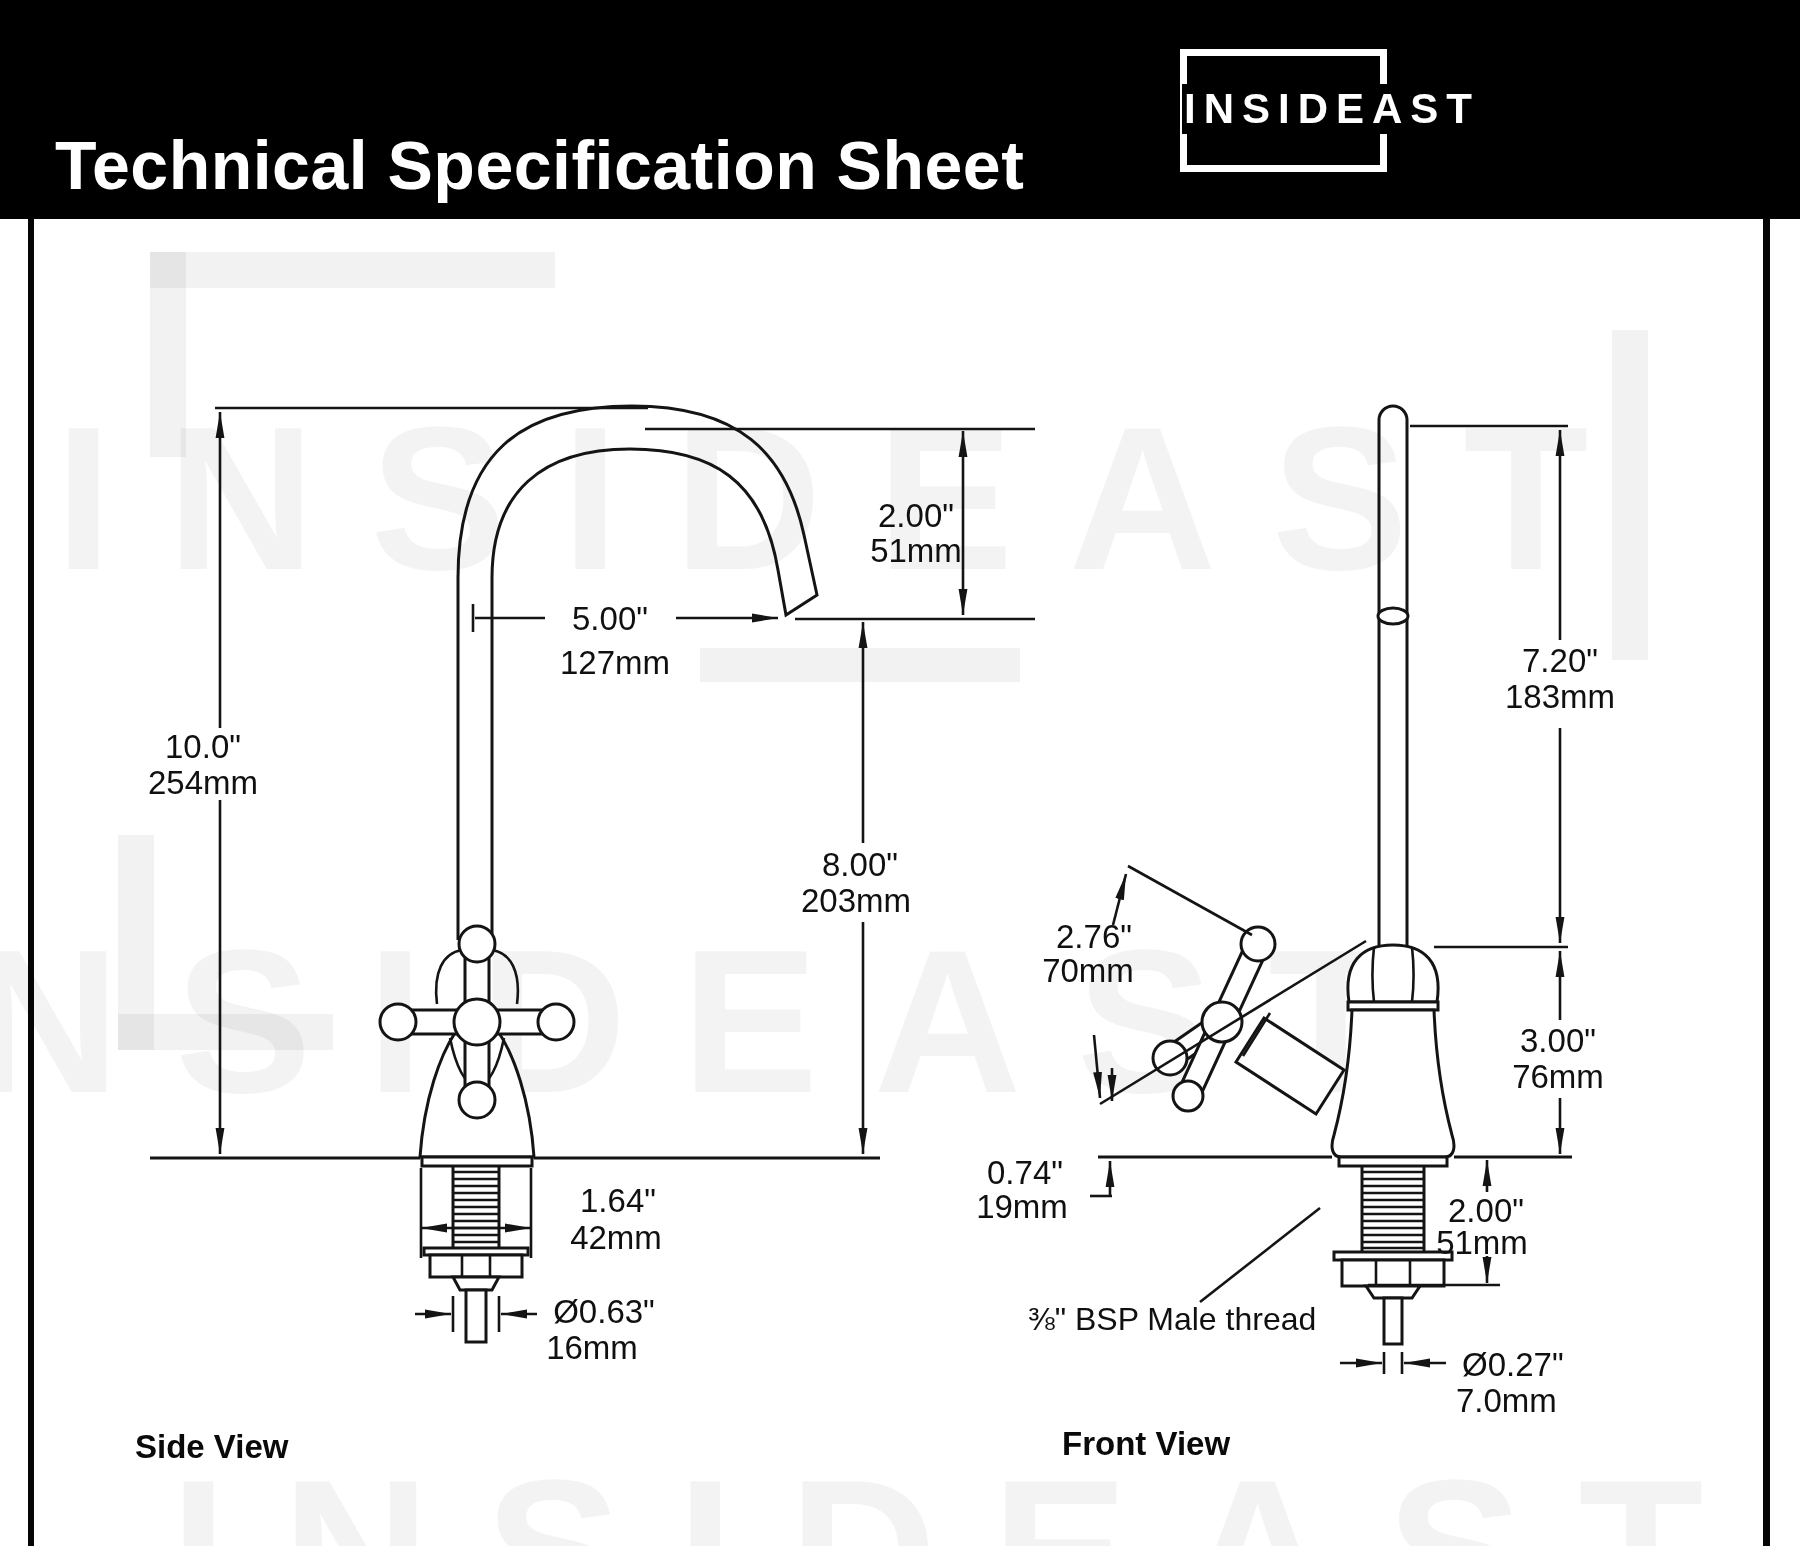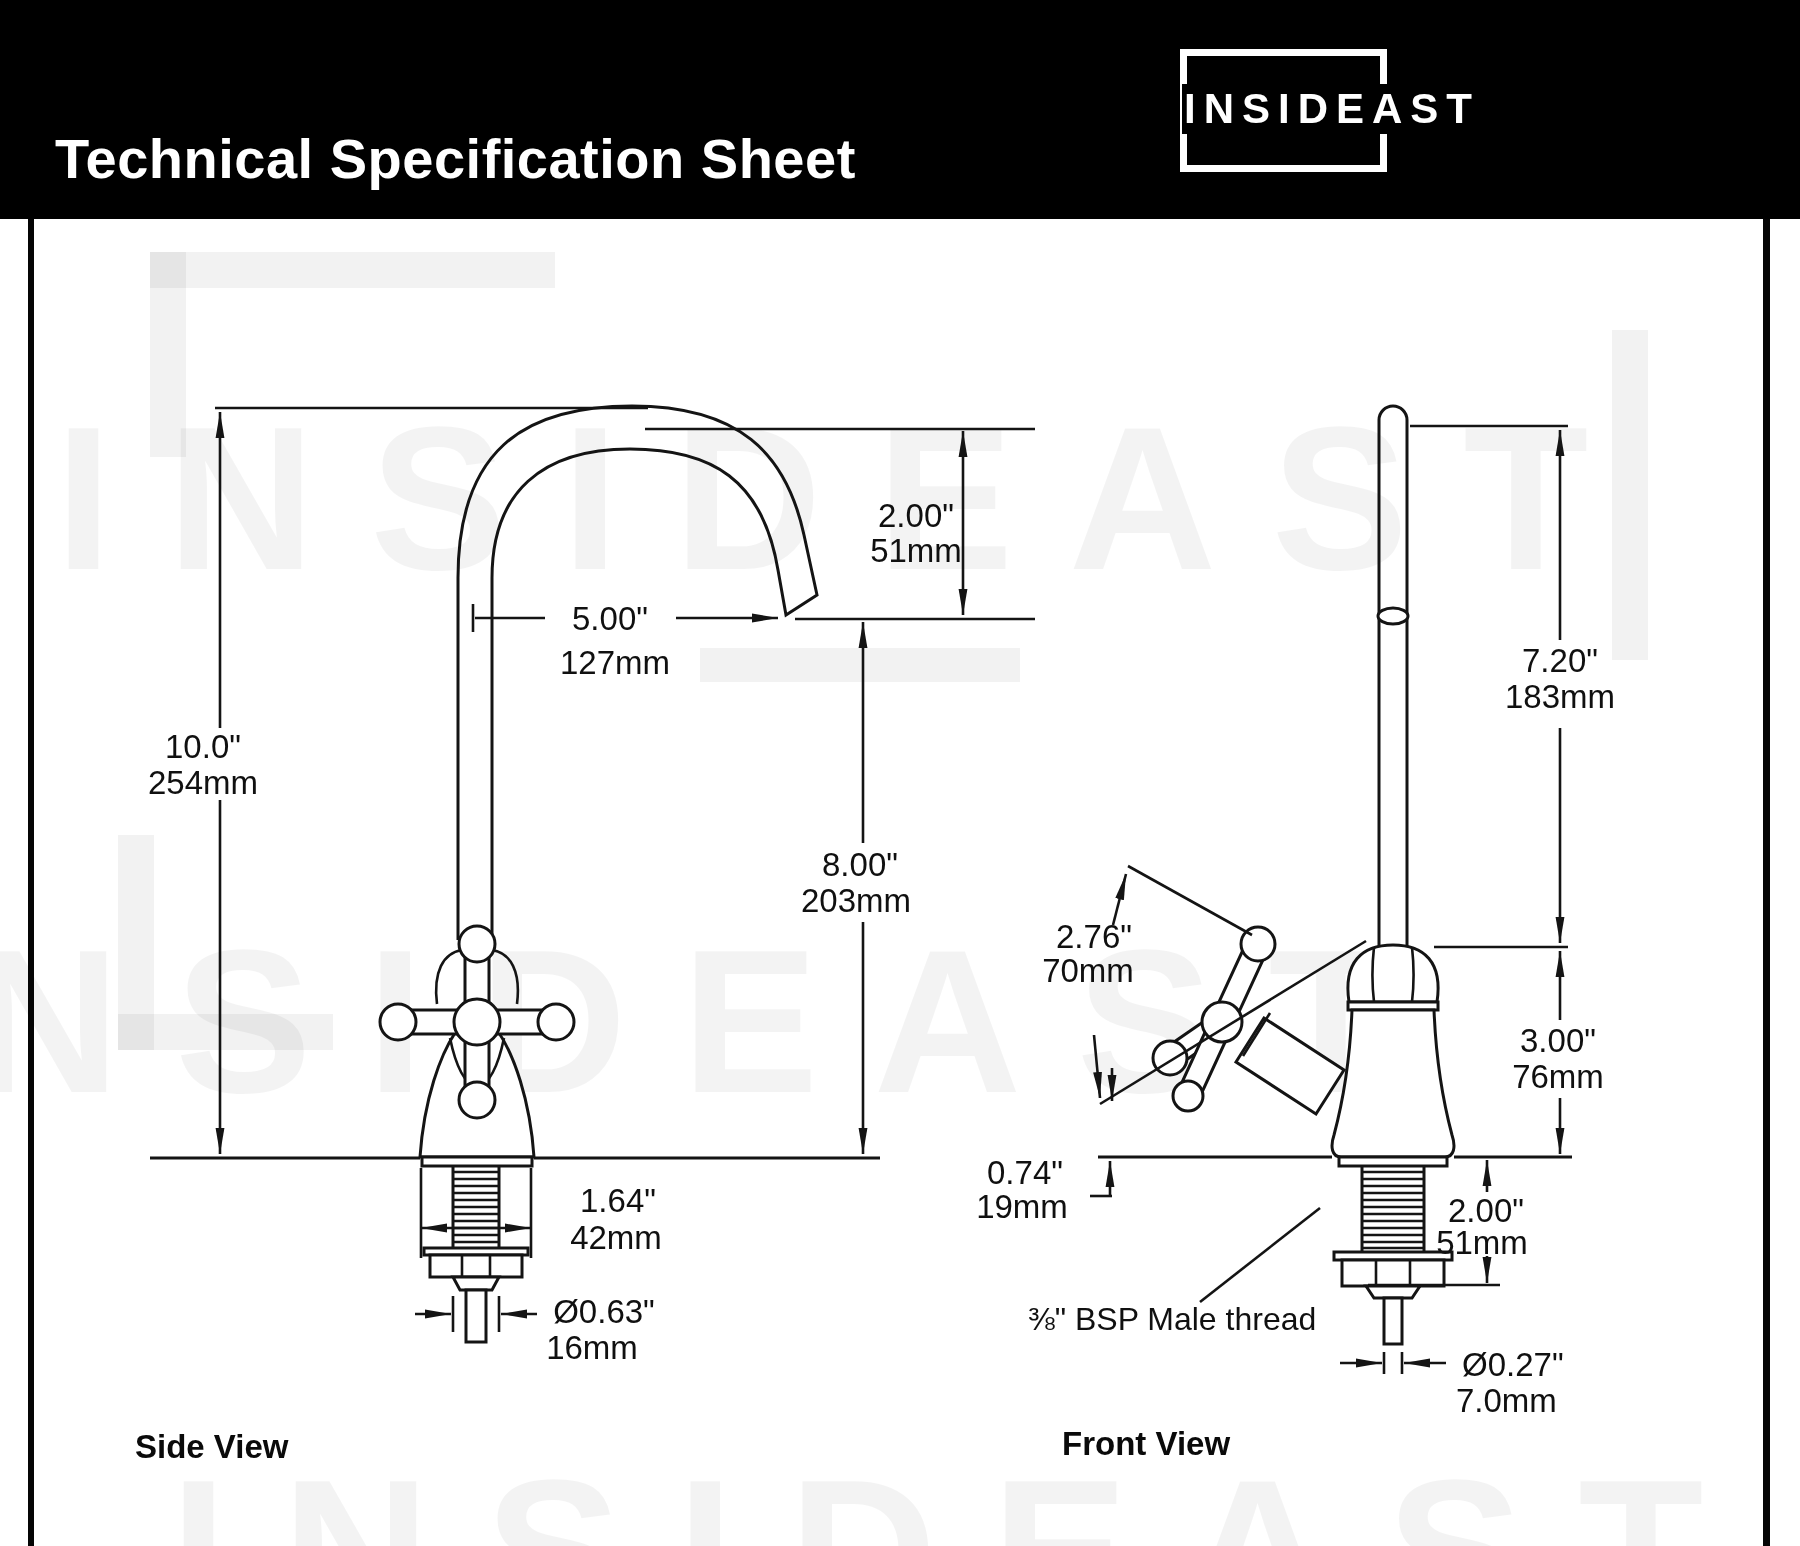--- a/index.html
+++ b/index.html
@@ -1,20 +1,20 @@
 <!DOCTYPE html>
 <html><head>
 <meta charset="utf-8">
 <style>
   html,body{margin:0;padding:0;background:#777;}
   .page{position:relative;width:1800px;height:1546px;background:#fff;overflow:hidden;
         font-family:"Liberation Sans", sans-serif;}
   
   .hdr{position:absolute;left:0;top:0;width:1800px;height:219px;background:#000;}
-  .hdr-title{position:absolute;left:55px;top:126px;color:#fff;font-size:56px;font-weight:bold;
+  .hdr-title{position:absolute;left:55px;top:126px;color:#fff;font-size:68px;font-weight:bold;
              letter-spacing:.5px;white-space:nowrap;}
   .logo{position:absolute;left:1180px;top:49px;width:207px;height:123px;}
   .logo-frame{position:absolute;left:0;top:0;width:193px;height:109px;border:7px solid #fff;}
   .logo-text{position:absolute;left:2px;top:35px;color:#fff;background:#000;
              font-size:42px;font-weight:bold;letter-spacing:8px;line-height:46px;
              padding:2px 8px 2px 2px;white-space:nowrap;}
   
   .rule{position:absolute;top:219px;bottom:0;background:#050505;}
   .rule.l{left:28px;width:6px;}
   .rule.r{left:1763px;width:7px;}

